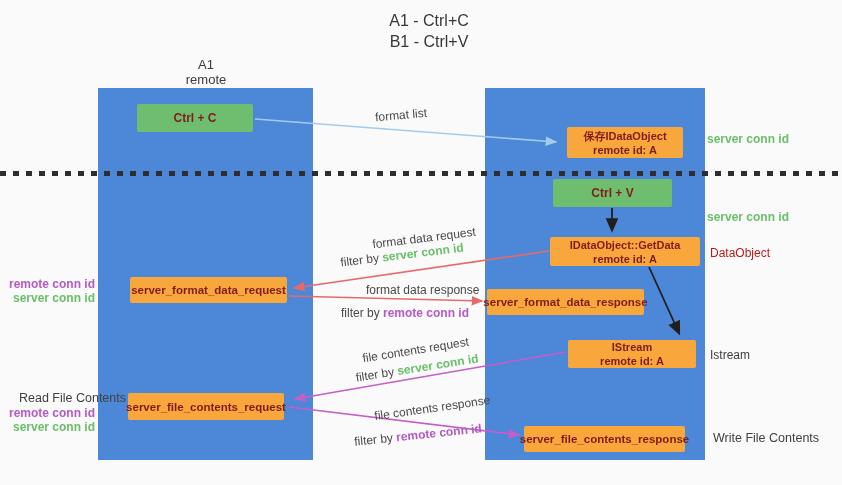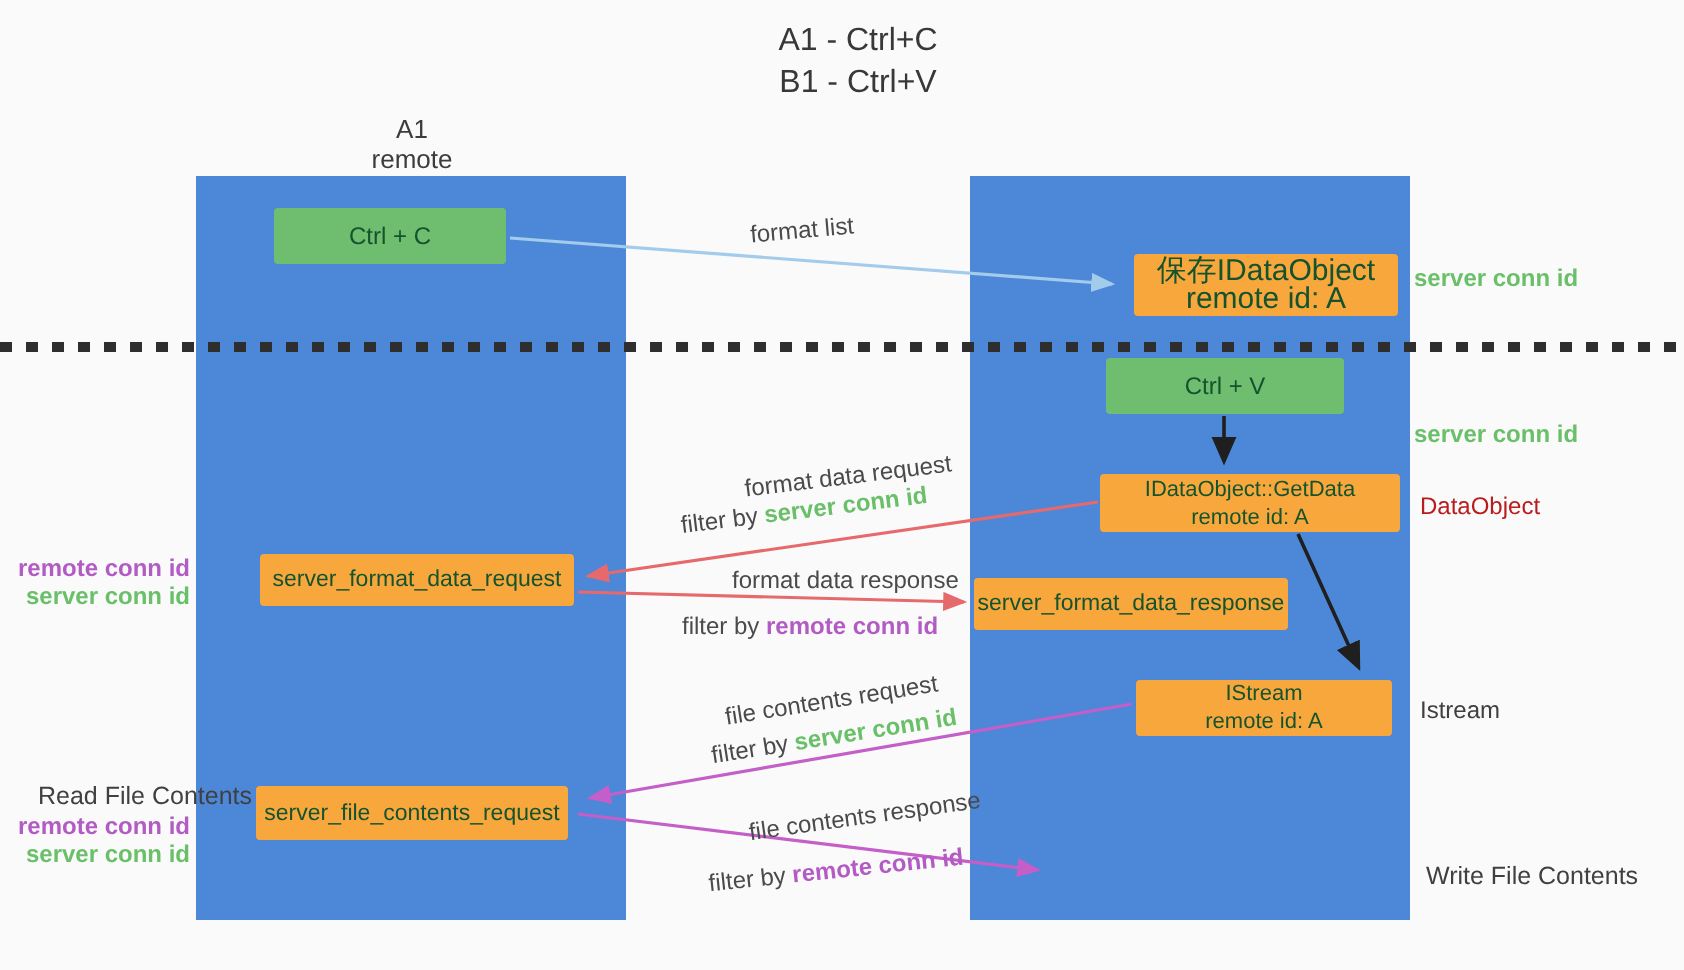--- a/index.html
+++ b/index.html
@@ -12,26 +12,26 @@
   .lifeline-head{position:absolute;top:57px;width:120px;text-align:center;
     font-size:13px;line-height:15px;color:#3c3c3c;}
   .head-a{left:146px;}
   .head-b{left:539px;}
   .col{position:absolute;top:88px;height:372px;background:#4d87d8;}
   .col-a{left:98px;width:215px;}
   .col-b{left:485px;width:220px;}
   .dashline{position:absolute;left:0;top:171px;width:842px;height:5px;
     background:repeating-linear-gradient(90deg,#2e2e2e 0 6px,transparent 6px 13px);}
   .node{position:absolute;display:flex;flex-direction:column;align-items:center;
-    justify-content:center;color:#14532d;text-align:center;border-radius:2px;
-    font-size:11.5px;line-height:14px;white-space:nowrap;z-index:3;}
+    justify-content:center;color:#7f1d1d;text-align:center;border-radius:2px;
+    font-size:11.5px;line-height:14px;white-space:nowrap;z-index:3;font-weight:bold;}
   .green{background:#6fbe70;}
   .orange{background:#f7a73c;}
   .n-ctrl-c{left:137px;top:104px;width:116px;height:28px;font-size:12px;}
-  .n-save{left:567px;top:127px;width:132px;height:31px;font-size:15px;}
+  .n-save{left:567px;top:127px;width:116px;height:31px;font-size:11px;}
   .n-ctrl-v{left:553px;top:179px;width:119px;height:28px;font-size:12px;}
   .n-getdata{left:550px;top:237px;width:150px;height:29px;font-size:11px;}
   .n-fmt-req{left:130px;top:277px;width:157px;height:26px;}
   .n-fmt-resp{left:487px;top:289px;width:157px;height:26px;}
   .n-istream{left:568px;top:340px;width:128px;height:28px;font-size:11px;}
   .n-file-req{left:128px;top:393px;width:156px;height:27px;}
   .n-file-resp{left:524px;top:426px;width:161px;height:26px;}
   .lbl{position:absolute;font-size:12px;white-space:nowrap;color:#4a4a4a;z-index:4;}
   .green-t{color:#6abf69;font-weight:bold;}
   .purple-t{color:#b35bc4;font-weight:bold;}
@@ -112,20 +112,23 @@
 
   <div class="node orange n-istream">
     <span>IStream</span>
     <span>remote id: A</span>
   </div>
 
   <div class="node orange n-file-req">
     <span>server_file_contents_request</span>
   </div>
 
+  <div class="node orange n-file-resp">
+    <span>server_file_contents_response</span>
+  </div>
 
   <div class="lbl" style="left:375px;top:108px;transform:rotate(-5deg);">format list</div>
 
   <div class="lbl" style="left:372px;top:231px;transform:rotate(-7deg);">format data request</div>
   <div class="lbl" style="left:340px;top:248px;transform:rotate(-7deg);">
     <span>filter by </span><span class="green-t">server conn id</span>
   </div>
 
   <div class="lbl" style="left:366px;top:283px;">format data response</div>
   <div class="lbl" style="left:341px;top:306px;">

